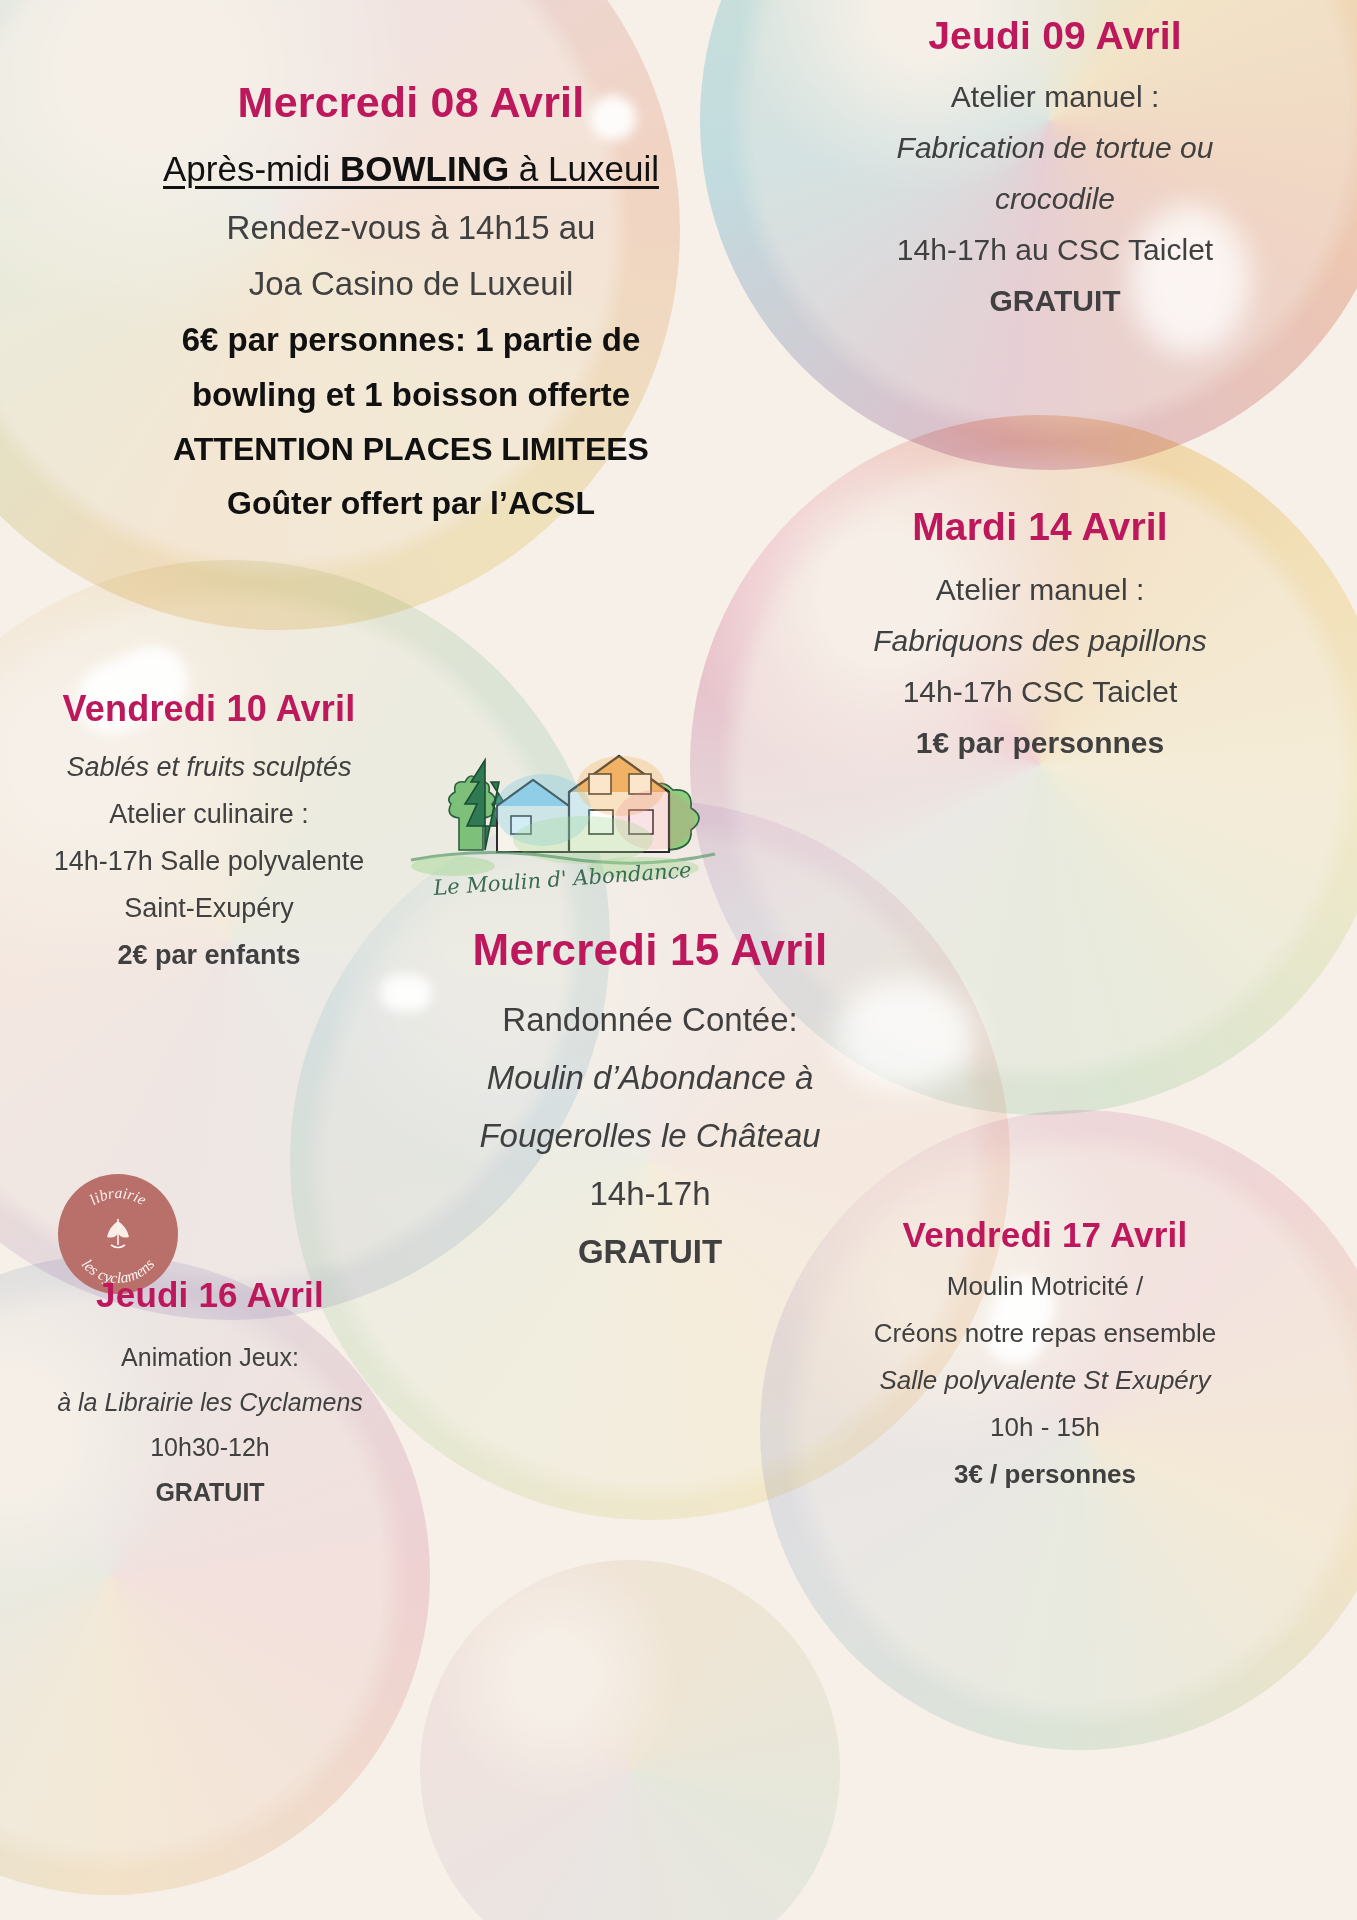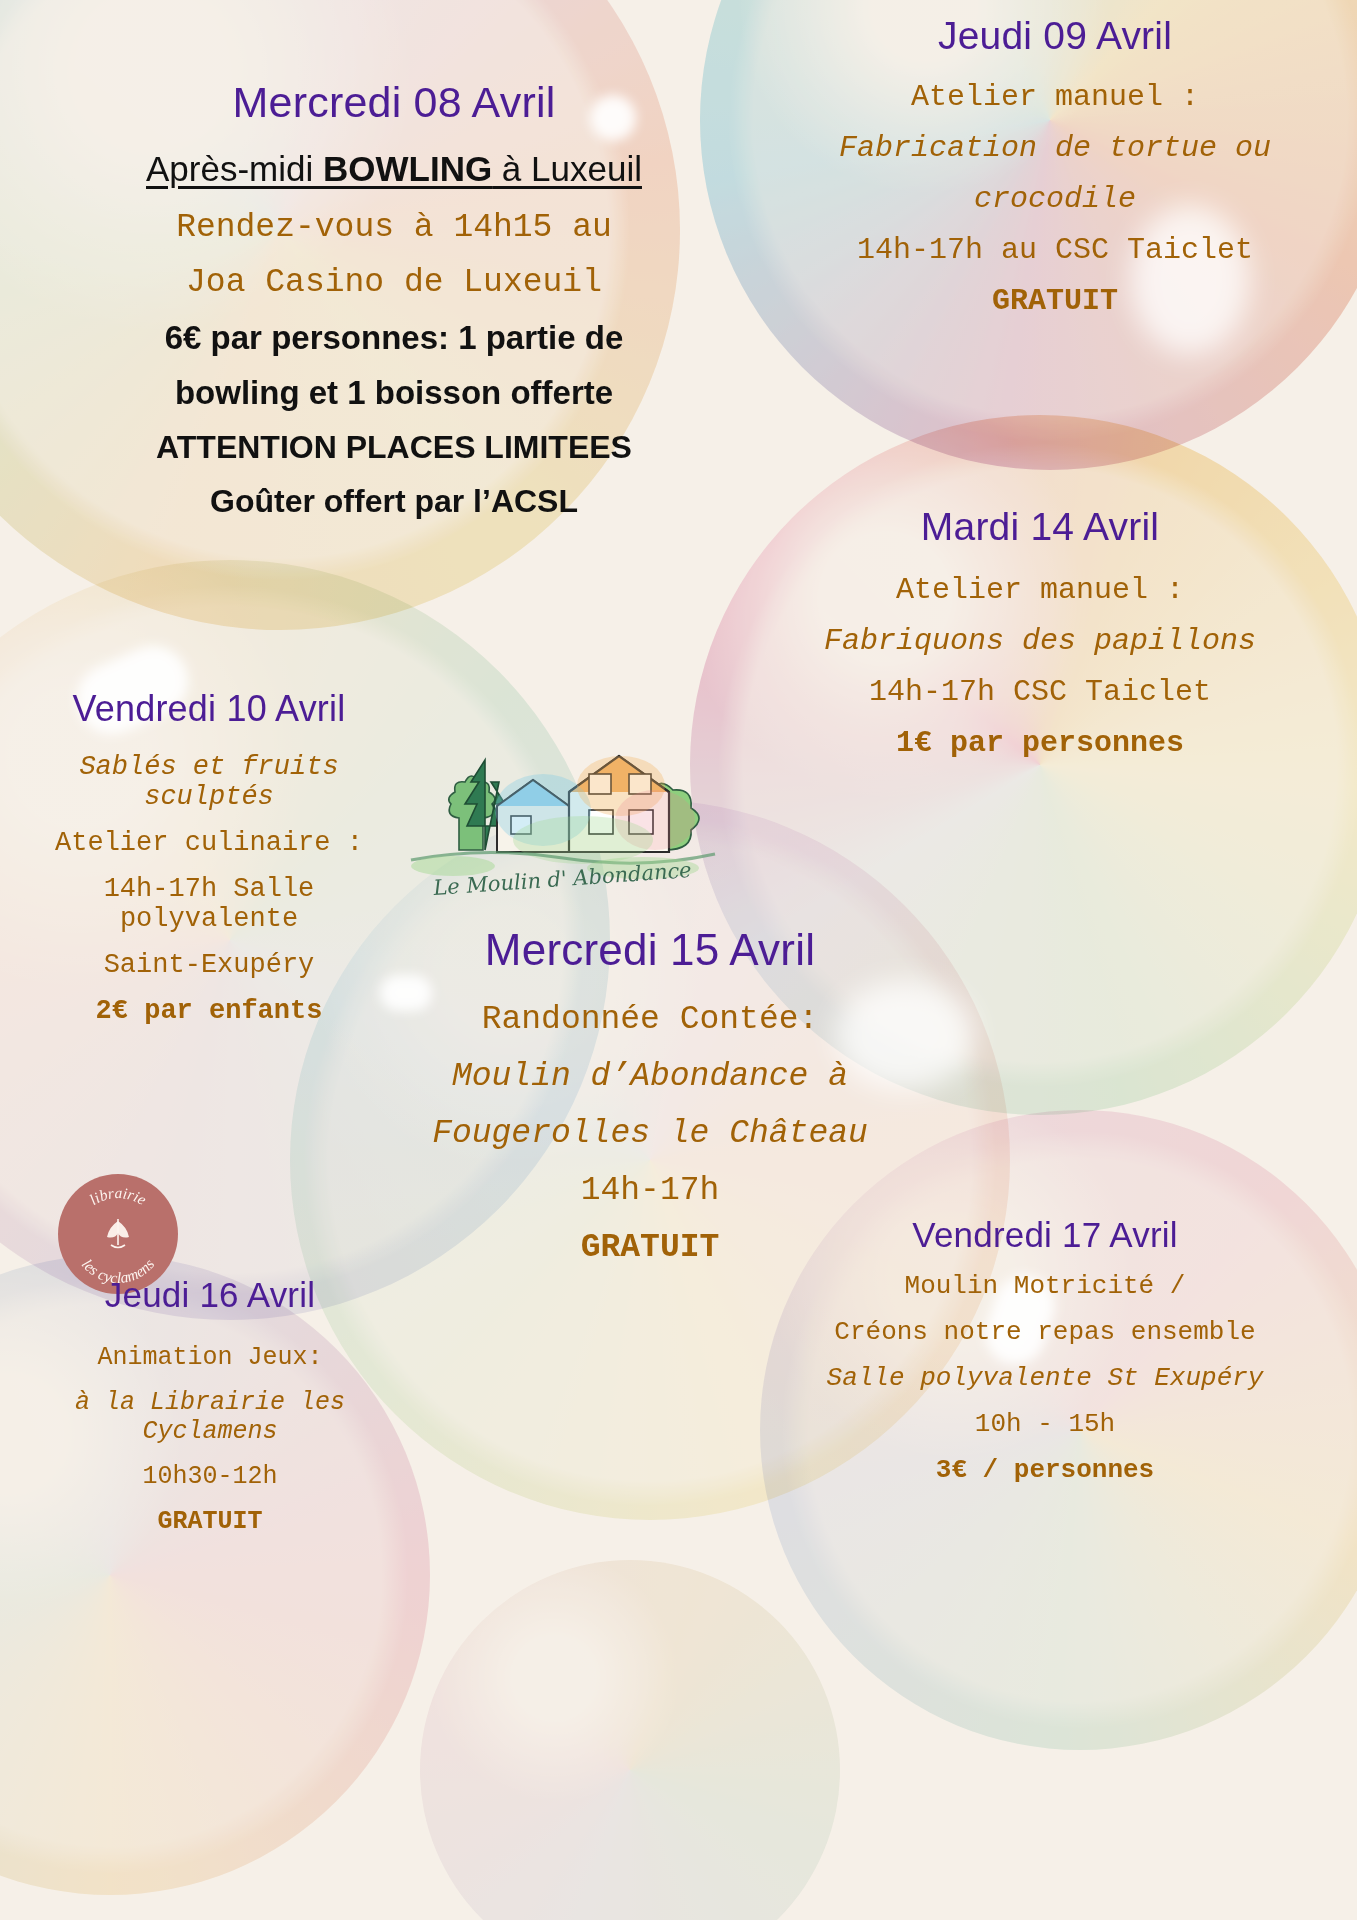--- a/index.html
+++ b/index.html
@@ -11,28 +11,28 @@
     color:#111;
   }
   
   #bg{position:absolute;inset:0;overflow:hidden;}
   .bub{position:absolute;border-radius:50%;}
   .spec{position:absolute;border-radius:50%;background:rgba(255,255,255,.92);filter:blur(6px);}
   .spec2{position:absolute;border-radius:50%;background:rgba(255,255,255,.75);filter:blur(14px);}
 
   
   .block{position:absolute;text-align:center;}
-  .ttl{font-weight:normal;letter-spacing:.2px;color:#4c1d95;}
-  .ln{color:#a16207;font-family:Liberation Mono, monospace;}
+  .ttl{font-weight:bold;letter-spacing:.2px;color:#be185d;}
+  .ln{color:#404040;}
   .b{font-weight:bold;}
   .i{font-style:italic;}
   .u{text-decoration:underline;text-underline-offset:5px;}
 
   
-  #b08{left:64px;top:78px;width:660px;}
+  #b08{left:81px;top:78px;width:660px;}
   #b08 .ttl{font-size:43px;margin-bottom:22px;}
   #b08 .l1{font-size:35px;margin-bottom:20px;}
   #b08 .l2,#b08 .l3{font-size:33px;margin-bottom:18px;}
   #b08 .l4,#b08 .l5{font-size:33px;font-weight:bold;margin-bottom:17px;}
   #b08 .l6,#b08 .l7{font-size:32px;font-weight:bold;margin-bottom:17px;}
 
   
   #b09{left:760px;top:14px;width:590px;}
   #b09 .ttl{font-size:39px;margin-bottom:22px;}
   #b09 .ln{font-size:30px;margin-bottom:17px;}

